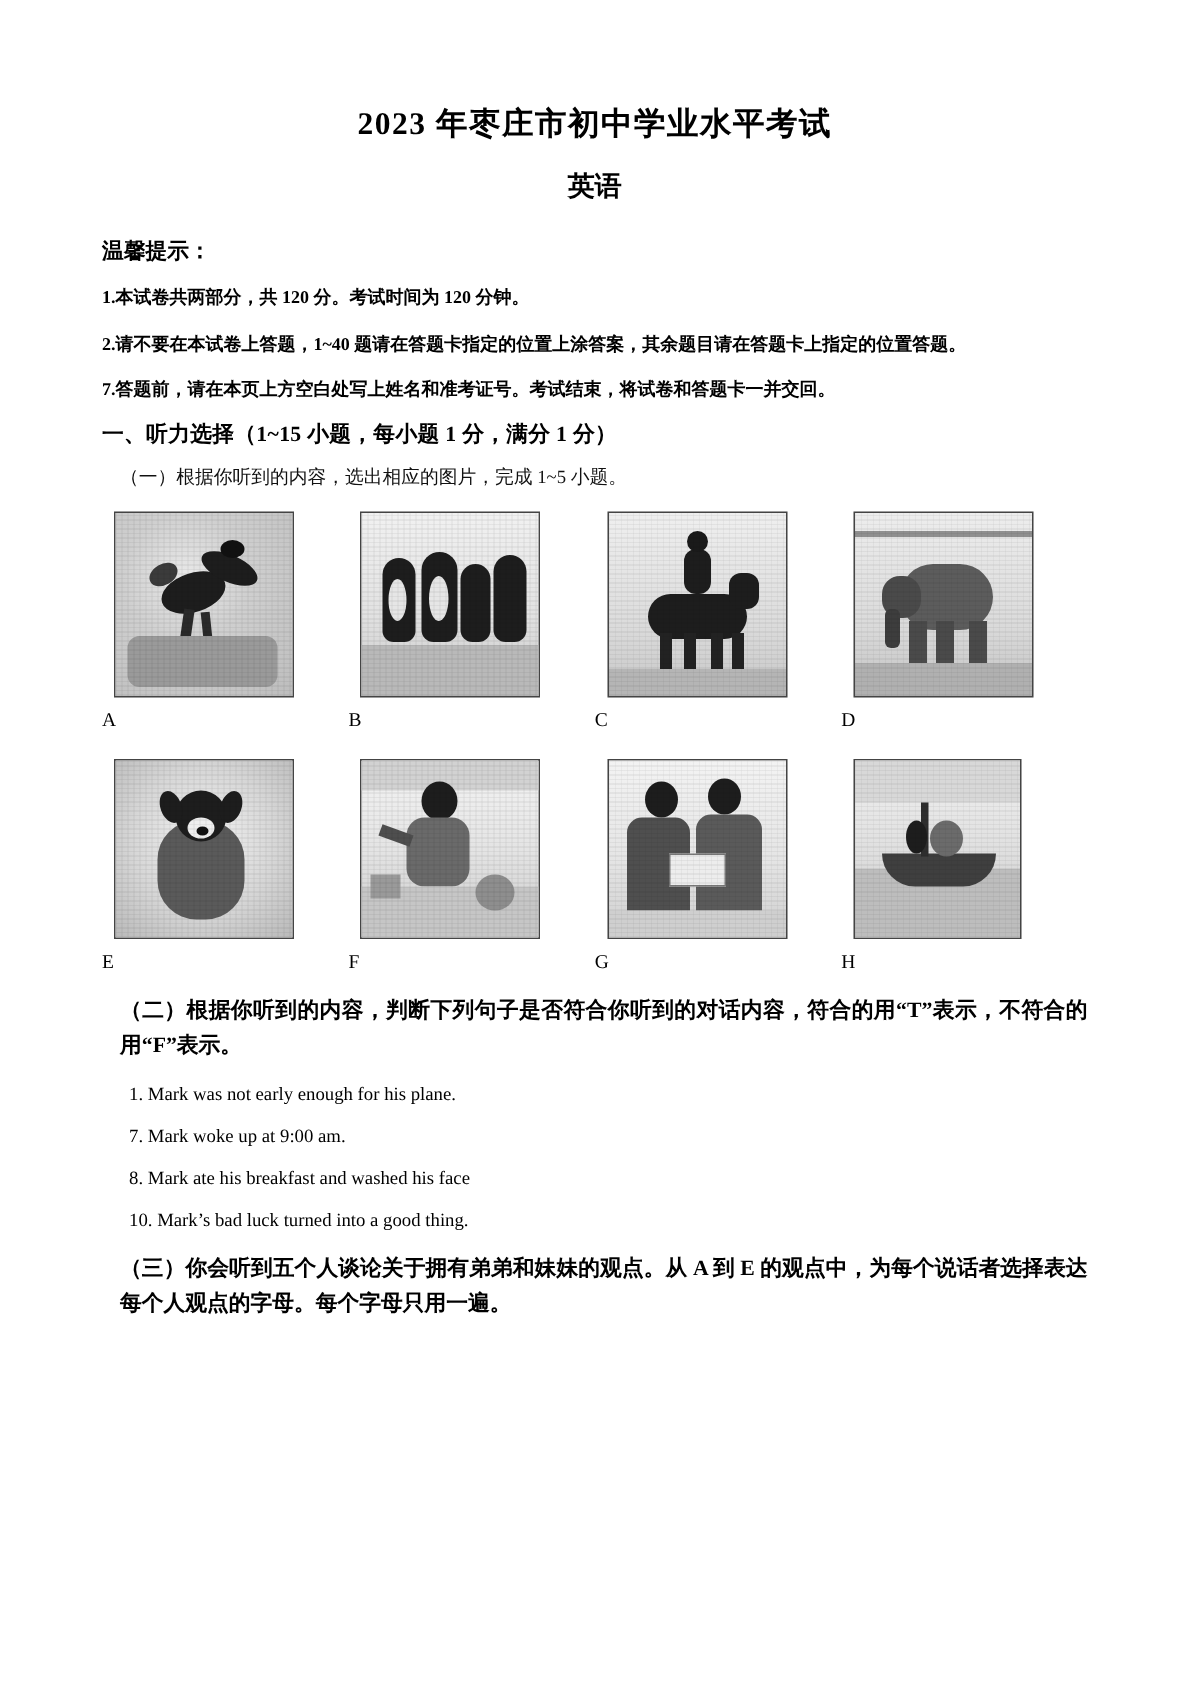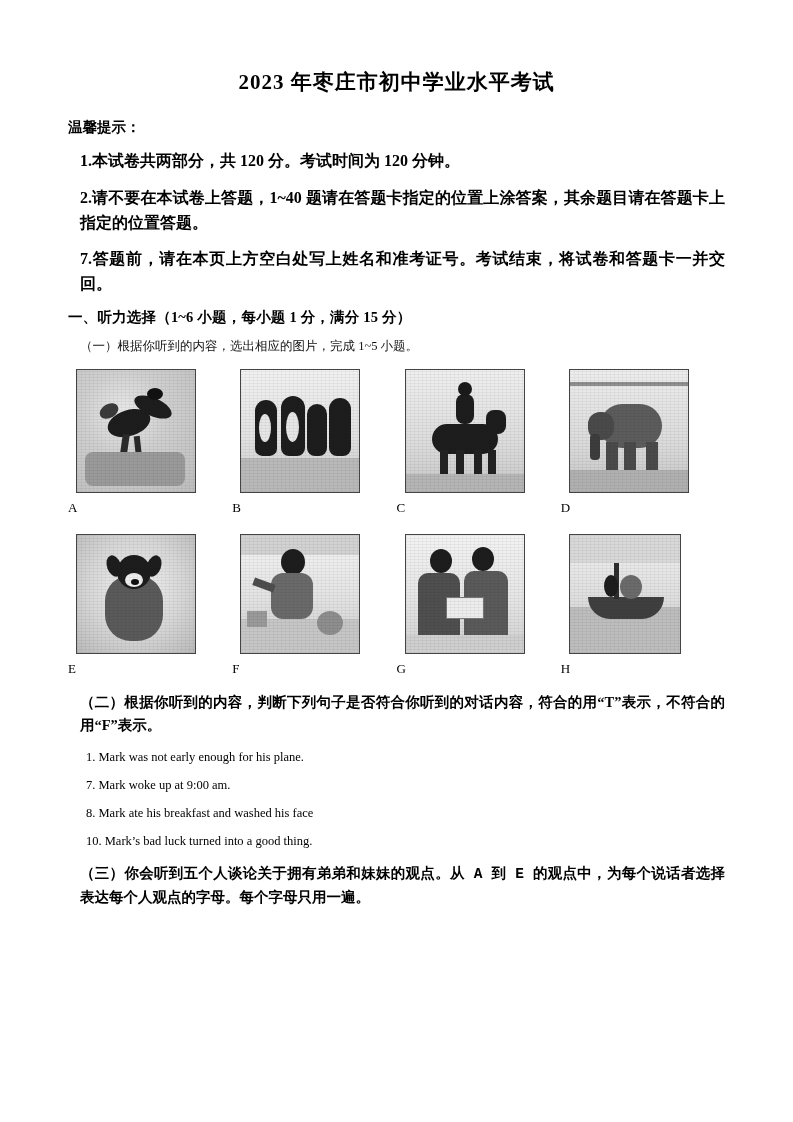--- a/index.html
+++ b/index.html
@@ -35,23 +35,23 @@
     font-size: 18px;
     font-weight: bold;
     margin: 16px 0 0 0;
   }
   .tip-head {
     font-size: 14.5px;
     font-weight: bold;
     margin: 22px 0 0 0;
   }
   .tip-line {
-    font-size: 16px;
-    font-weight: bold;
-    margin: 12px 0 0 12px;
+    font-size: 12px;
+    font-weight: bold;
+    margin: 12px 0 0 0;
     line-height: 1.55;
     text-align: justify;
   }
   .part-head {
     font-size: 14.5px;
     font-weight: bold;
     margin: 11px 0 0 0;
   }
   .section-head {
     font-size: 14.5px;
@@ -142,27 +142,28 @@
   .pG { background: linear-gradient(180deg,#f3f3f3 0%, #e5e5e5 55%, #cfcfcf 100%); }
   
   .pH { background: linear-gradient(180deg,#f0f0f0 0%, #dedede 55%, #c4c4c4 100%); }
 </style>
 </head>
 <body>
 
 <div class="page">
 
   <div class="title">2023 年枣庄市初中学业水平考试</div>
+  <div class="subtitle">英语</div>
 
   <div class="tip-head">温馨提示：</div>
   <div class="tip-line">1.本试卷共两部分，共 120 分。考试时间为 120 分钟。</div>
   <div class="tip-line">2.请不要在本试卷上答题，1~40 题请在答题卡指定的位置上涂答案，其余题目请在答题卡上指定的位置答题。</div>
   <div class="tip-line">7.答题前，请在本页上方空白处写上姓名和准考证号。考试结束，将试卷和答题卡一并交回。</div>
 
-  <div class="section-head">一、听力选择（1~6 小题，每小题 1 分，满分 15 分）</div>
+  <div class="section-head">一、听力选择（1~15 小题，每小题 1 分，满分 1 分）</div>
   <div class="sub-instr">（一）根据你听到的内容，选出相应的图片，完成 1~5 小题。</div>
 
   <div class="pic-row pic-row1">
     <div class="pic-cell">
       <div class="pic-box">
         <div class="ph pA">
           <div class="blob d" style="left:30px;top:40px;width:44px;height:26px;transform:rotate(-18deg);"></div>
           <div class="blob d" style="left:56px;top:28px;width:40px;height:18px;transform:rotate(24deg);"></div>
           <div class="blob" style="left:22px;top:34px;width:20px;height:14px;transform:rotate(-30deg);"></div>
           <div class="bar" style="left:44px;top:64px;width:7px;height:26px;background:#2a2a2a;transform:rotate(8deg);"></div>
@@ -284,15 +285,15 @@
     </div>
   </div>
 
   <div class="sub-instr-bold">（二）根据你听到的内容，判断下列句子是否符合你听到的对话内容，符合的用“T”表示，不符合的用“F”表示。</div>
 
   <div class="stmt">1. Mark was not early enough for his plane.</div>
   <div class="stmt">7. Mark woke up at 9:00 am.</div>
   <div class="stmt">8. Mark ate his breakfast and washed his face</div>
   <div class="stmt">10. Mark’s bad luck turned into a good thing.</div>
 
-  <div class="sub-instr-bold" style="font-family:Liberation Mono, monospace;">（三）你会听到五个人谈论关于拥有弟弟和妹妹的观点。从 A 到 E 的观点中，为每个说话者选择表达每个人观点的字母。每个字母只用一遍。</div>
+  <div class="sub-instr-bold" style="">（三）你会听到五个人谈论关于拥有弟弟和妹妹的观点。从 A 到 E 的观点中，为每个说话者选择表达每个人观点的字母。每个字母只用一遍。</div>
 
 </div>
 
 </body></html>

